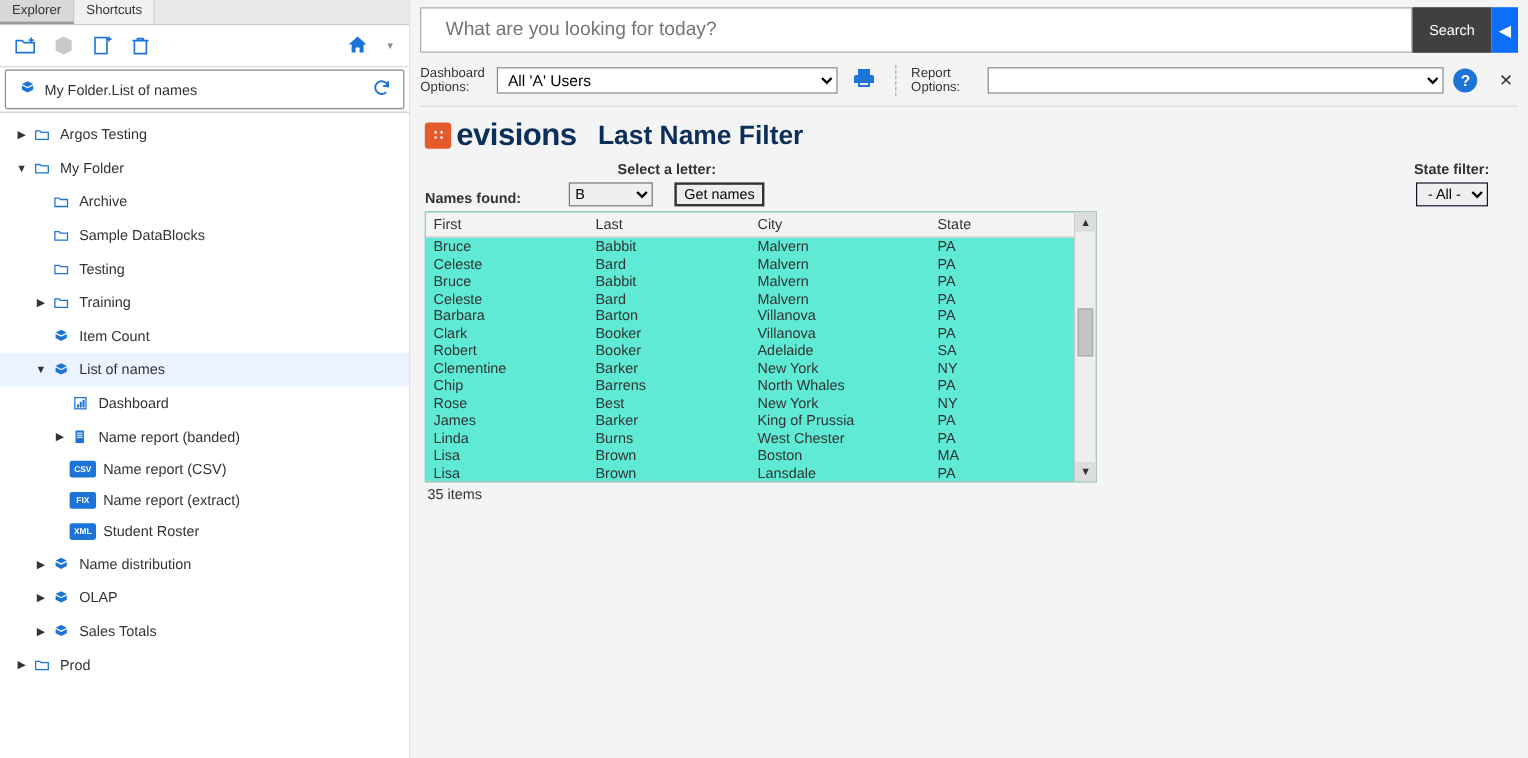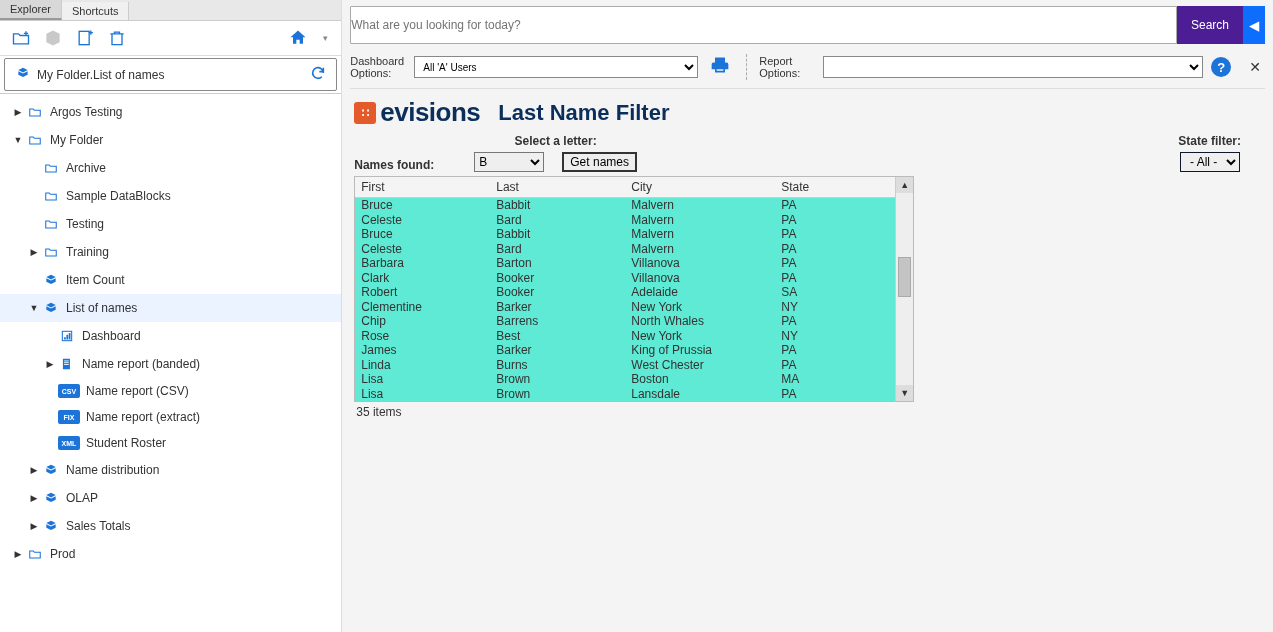--- a/index.html
+++ b/index.html
@@ -2,21 +2,21 @@
 <html><head>
 <meta charset="utf-8">
 <style>
 * { box-sizing: border-box; margin: 0; padding: 0; }
 body { font-family: "Segoe UI", Arial, sans-serif; font-size: 12px; background: #f0f0f0; color: #333; width: 1273px; height: 632px; overflow: hidden; }
 
 .app { display: flex; height: 100%; }
 
 
 .left-panel { width: 355px; background: #fff; display: flex; flex-direction: column; border-right:1px solid #ddd; }
-.tabs { display: flex; background: #e8e8e8; font-size: 11px; border-bottom:1px solid #ccc;align-items:flex-end; }
+.tabs { display: flex; background: #e8e8e8; font-size: 11px; border-bottom:1px solid #ccc; }
 .tab { padding: 3px 10px; cursor: pointer; border-right:1px solid #ccc; background:#f0f0f0;}
 .tab.active { background: #d8d8d8; border-bottom:2px solid #999; }
 
 .toolbar { display: flex; align-items: center; gap:10px; padding: 6px 10px; border-bottom:1px solid #ddd; }
 .tb-icon { width:22px; height:22px; display:flex; align-items:center; justify-content:center; cursor:pointer; }
 .tb-icon svg { width:20px; height:20px; }
 
 .breadcrumb-row { display:flex; align-items:center; padding:6px 10px; border:1px solid #888; margin:2px 4px; border-radius:2px;}
 .breadcrumb-row .bc-icon { color:#1c74d8; margin-right:6px; font-size:14px;}
 .breadcrumb-row .bc-text { flex:1; font-size:12px; }
@@ -29,27 +29,27 @@
 .twisty { width:12px; text-align:center; font-size:9px; color:#333; margin-right:2px;}
 .twisty.none { visibility:hidden; }
 .nicon { width:18px; height:16px; display:inline-flex; align-items:center; justify-content:center; margin-right:6px; color:#1c74d8;}
 .nicon.badge { background:#1c74d8; color:#fff; font-size:7px; font-weight:bold; border-radius:2px; width:22px; height:14px; }
 .indent0{padding-left:12px;} .indent1{padding-left:28px;} .indent2{padding-left:44px;}
 
 
 .right-panel { flex:1; display:flex; flex-direction:column; background:#f4f4f4; padding:6px 8px 0 8px; }
 
 .search-row { display:flex; margin-bottom:6px; }
-.search-input { flex:1; border:1px solid #aaa; padding:6px 0; font-size:12px; background:#fff; color:#888; border-radius:1px 0 0 1px;}
-.search-btn { background:#4c1d95; color:#fff; border:none; padding:12px 14px; font-size:12px; cursor:pointer; }
+.search-input { flex:1; border:1px solid #aaa; padding:6px 20px; font-size:16px; background:#fff; color:#888; border-radius:1px 0 0 1px;}
+.search-btn { background:#404040; color:#fff; border:none; padding:12px 14px; font-size:12px; cursor:pointer; }
 .search-toggle { background:#0d6efd; color:#fff; border:none; width:22px; cursor:pointer; display:flex; align-items:center; justify-content:center;}
 
 .options-row { display:flex; align-items:center; gap:8px; padding:4px 0 8px 0; border-bottom:1px solid #ddd;}
 .opt-label { font-size:11px; line-height:1.1; width:56px;}
-.opt-select { background:#fff; border:1px solid #888; height:22px; padding:0 4px; font-size:10px; }
+.opt-select { background:#fff; border:1px solid #888; height:22px; padding:0 4px; font-size:13px; }
 .dash-select{ width:284px; }
 .print-icon{ color:#1c74d8; font-size:18px; cursor:pointer; margin:0 4px;}
 .vsep{ border-left:1px dashed #aaa; height:26px; margin:0 4px;}
 .rep-select{ width:380px;}
 .help-icon{ width:20px;height:20px;border-radius:50%;background:#1c74d8;color:#fff;display:flex;align-items:center;justify-content:center;font-weight:bold;font-size:13px;cursor:pointer;margin-left:auto;}
 .close-x{ font-size:14px; cursor:pointer; padding:0 4px; margin-left:6px;}
 
 .dashboard { padding:8px 4px; }
 .heading-row{ display:flex; align-items:center; gap:18px;}
 .evisions-logo{ display:flex; align-items:center; font-weight:800; font-size:26px; color:#0b2f5a; letter-spacing:-0.5px;}

